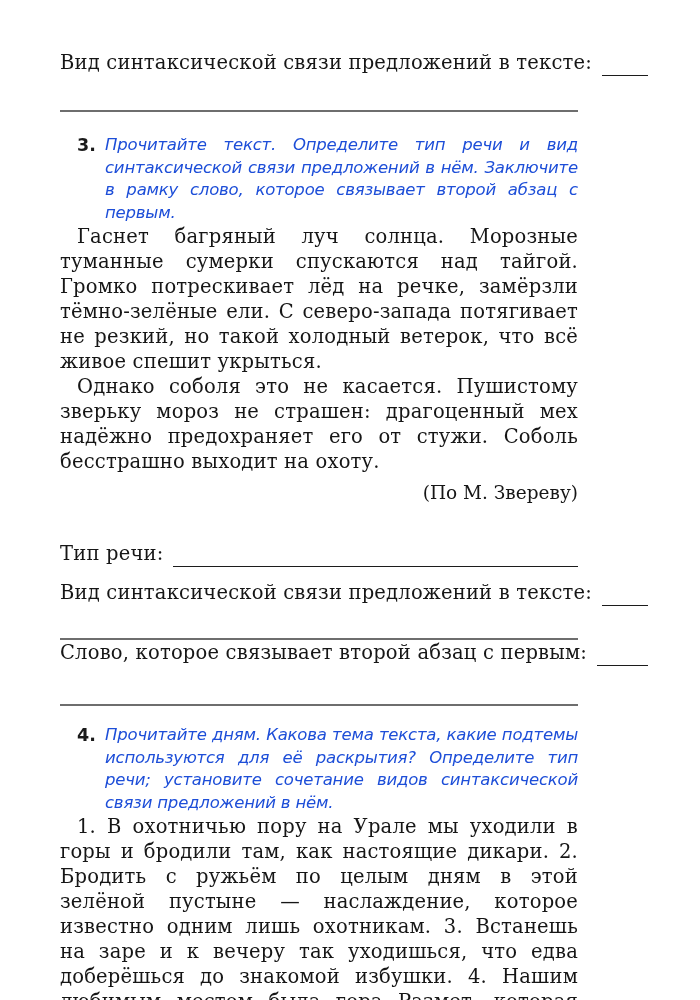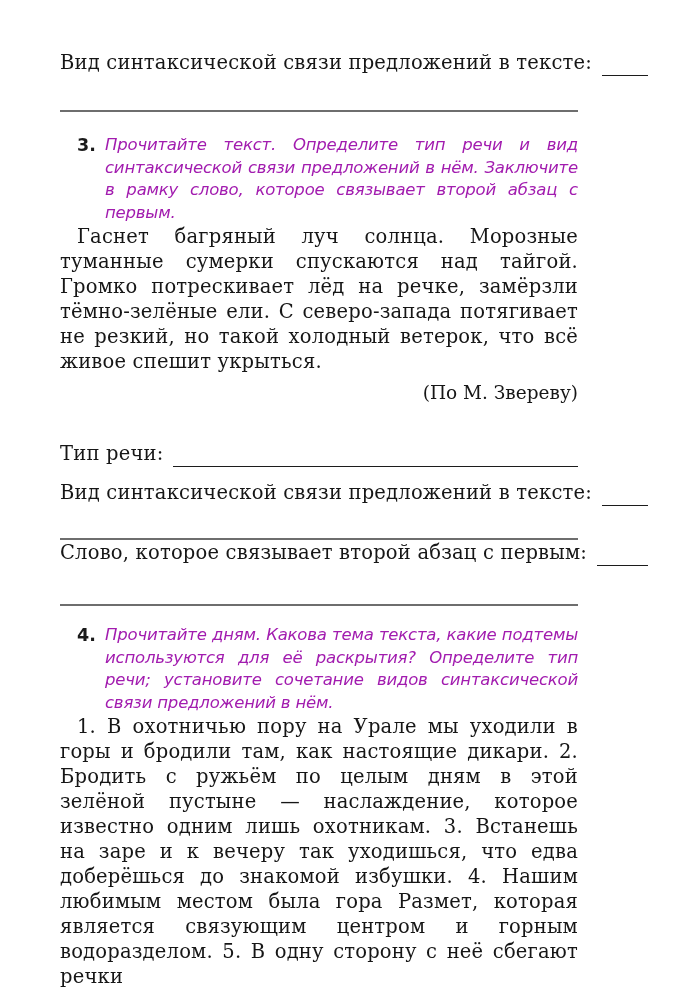--- a/index.html
+++ b/index.html
@@ -56,21 +56,21 @@
     line-height:22.5px;
     color:#1a1a1a;
   }
   .ex-instruction{
     flex:1 1 auto;
     font-family:"DejaVu Sans","Liberation Sans",sans-serif;
     font-style:italic;
     font-size:16.5px;
     line-height:22.5px;
     letter-spacing:-0.2px;
-    color:#a21caf;
+    color:#1d4ed8;
     text-align:justify;
   }
   
   .body-par{
     margin:0;
     font-size:19.5px;
     line-height:25px;
     letter-spacing:0.2px;
     text-align:justify;
     text-indent:17px;
@@ -97,20 +97,21 @@
   </div>
 
   <div class="write-line wl-1"></div>
 
   <div class="exercise ex-3">
     <div class="ex-num">3.</div>
     <div class="ex-instruction">Прочитайте текст. Определите тип речи и вид синтаксической связи предложений в нём. Заключите в рамку слово, которое связывает второй абзац с первым.</div>
   </div>
 
   <p class="body-par par-first">Гаснет багряный луч солнца. Морозные туманные сумерки спускаются над тайгой. Громко потрескивает лёд на речке, замёрзли тёмно-зелёные ели. С северо-запада потягивает не резкий, но такой холодный ветерок, что всё живое спешит укрыться.</p>
+  <p class="body-par">Однако соболя это не касается. Пушистому зверьку мороз не страшен: драгоценный мех надёжно предохраняет его от стужи. Соболь бесстрашно выходит на охоту.</p>
 
   <div class="attribution">(По М. Звереву)</div>
 
   <div class="answer-row row-type">
     <span class="label">Тип речи:</span>
     <span class="blank"></span>
   </div>
 
   <div class="answer-row row-syntax">
     <span class="label">Вид синтаксической связи предложений в тексте:</span>

